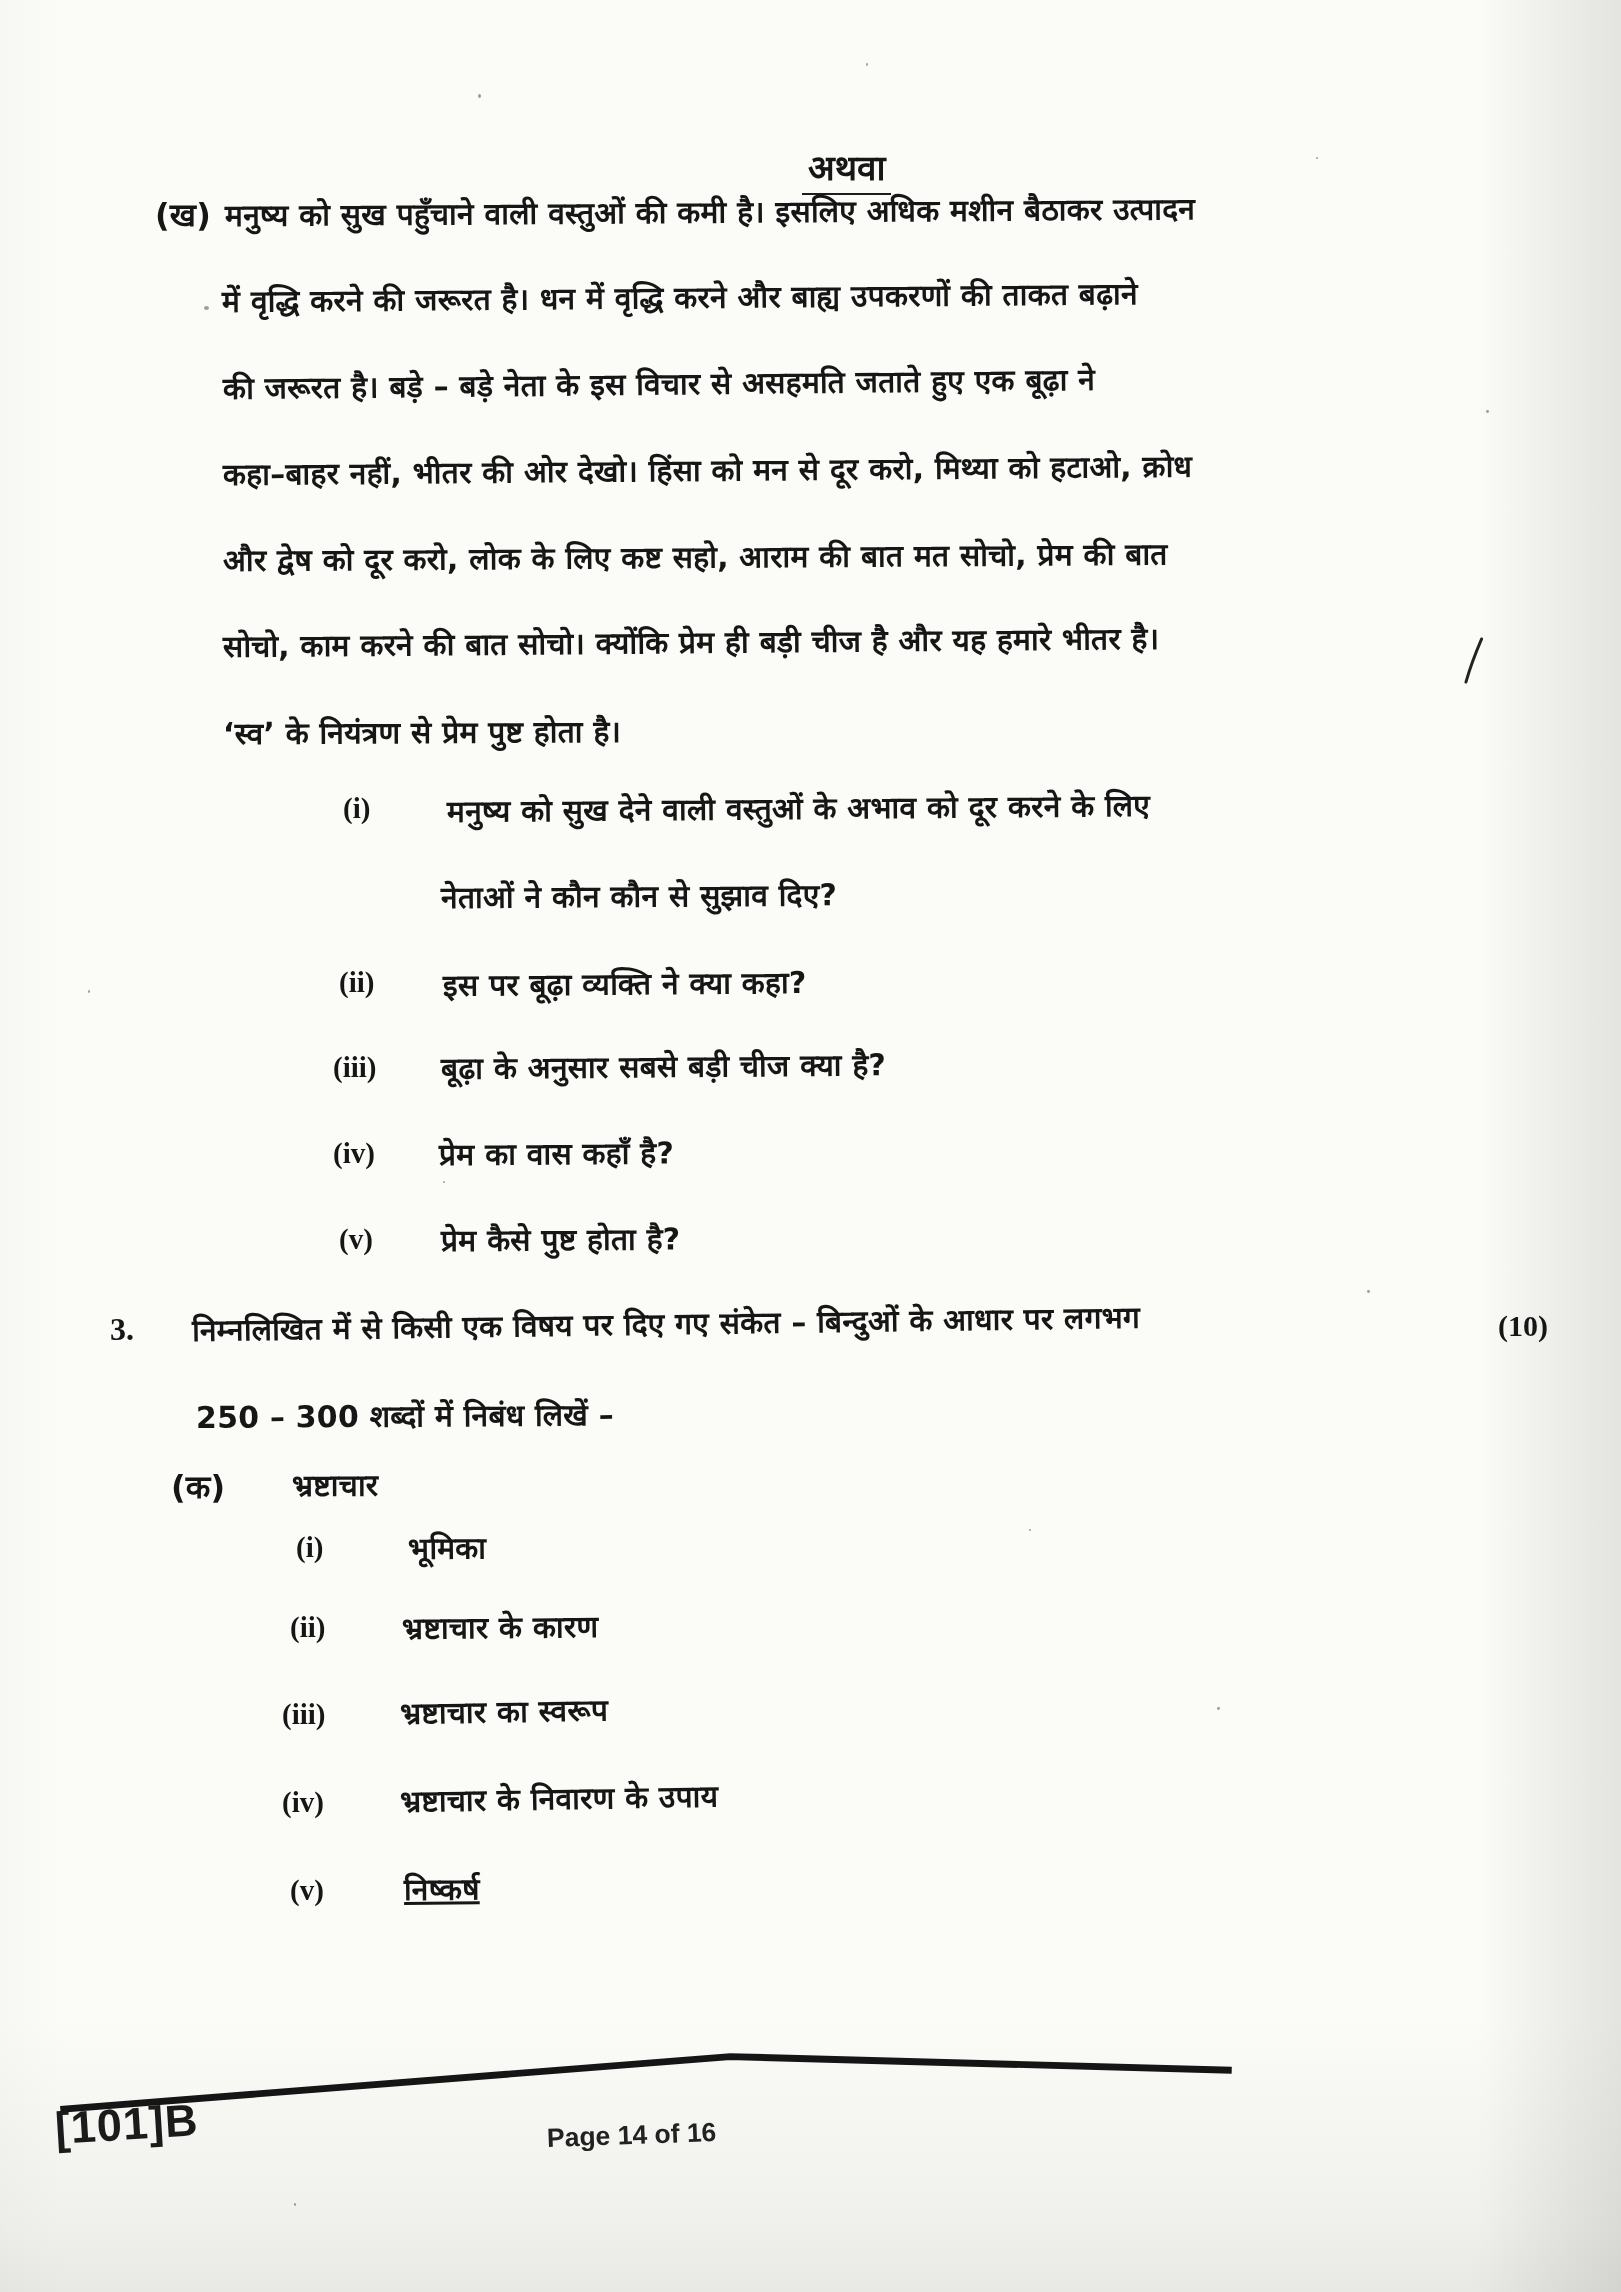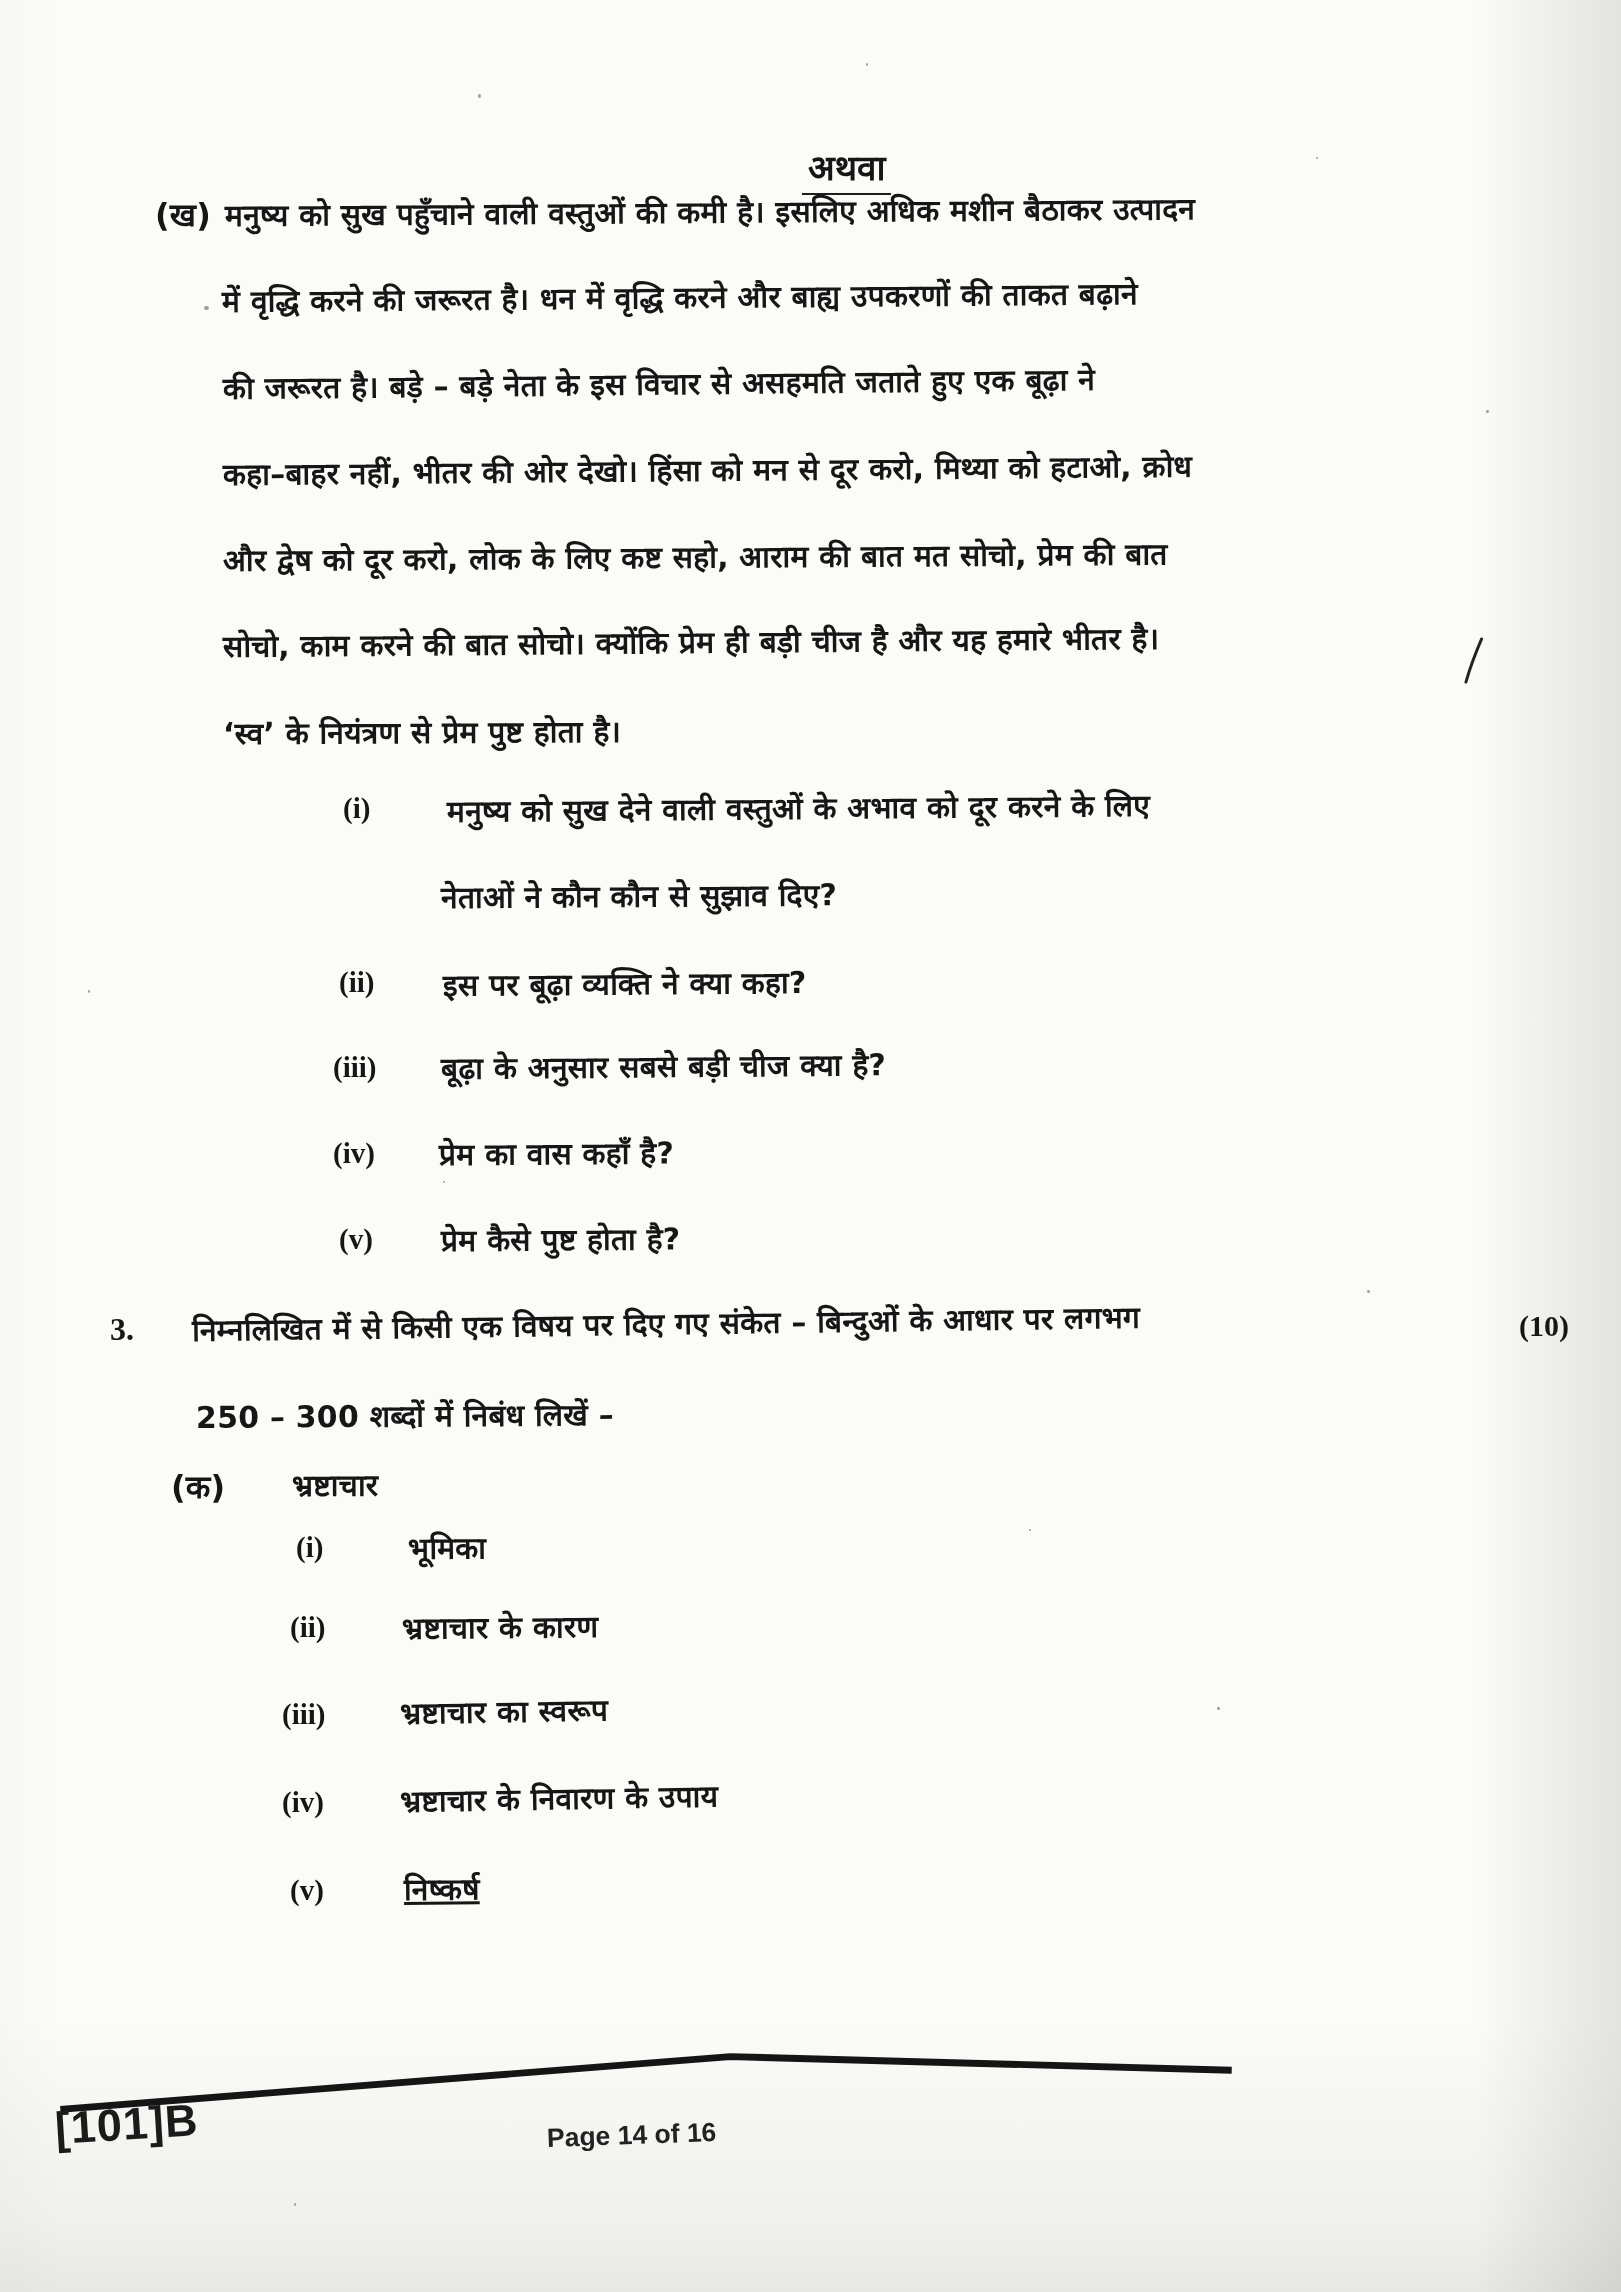--- a/index.html
+++ b/index.html
@@ -15,21 +15,21 @@
     color:#161616;
     font-family:"DejaVu Sans", sans-serif;
   }
   .abs{position:absolute;white-space:nowrap;}
   .hi{font-size:30px;font-weight:600;letter-spacing:0.2px;transform-origin:left center;}
   .roman{font-family:"Liberation Serif","DejaVu Serif",serif;font-weight:700;font-size:29px;transform-origin:left center;}
   .heading{
     font-size:35px;font-weight:700;
     border-bottom:2.9px solid #1d1d1d;padding:0 5.9px 2.9px 5.9px;
   }
-  .marks{font-family:"Liberation Serif","DejaVu Serif",serif;font-weight:700;font-size:30px;margin-left:21px;}
+  .marks{font-family:"Liberation Serif","DejaVu Serif",serif;font-weight:700;font-size:30px;}
   .qnum{font-family:"Liberation Serif","DejaVu Serif",serif;font-weight:700;font-size:32px;}
   .footer-code{
     font-family:"Liberation Sans","DejaVu Sans",sans-serif;
     font-size:45px;font-weight:700;color:#1b1b1b;
     transform:rotate(-3.5deg);transform-origin:left center;letter-spacing:1px;
   }
   .footer-page{
     font-family:"Liberation Sans","DejaVu Sans",sans-serif;
     font-size:26.5px;font-weight:700;color:#222;
     transform:rotate(-2deg);transform-origin:left center;

